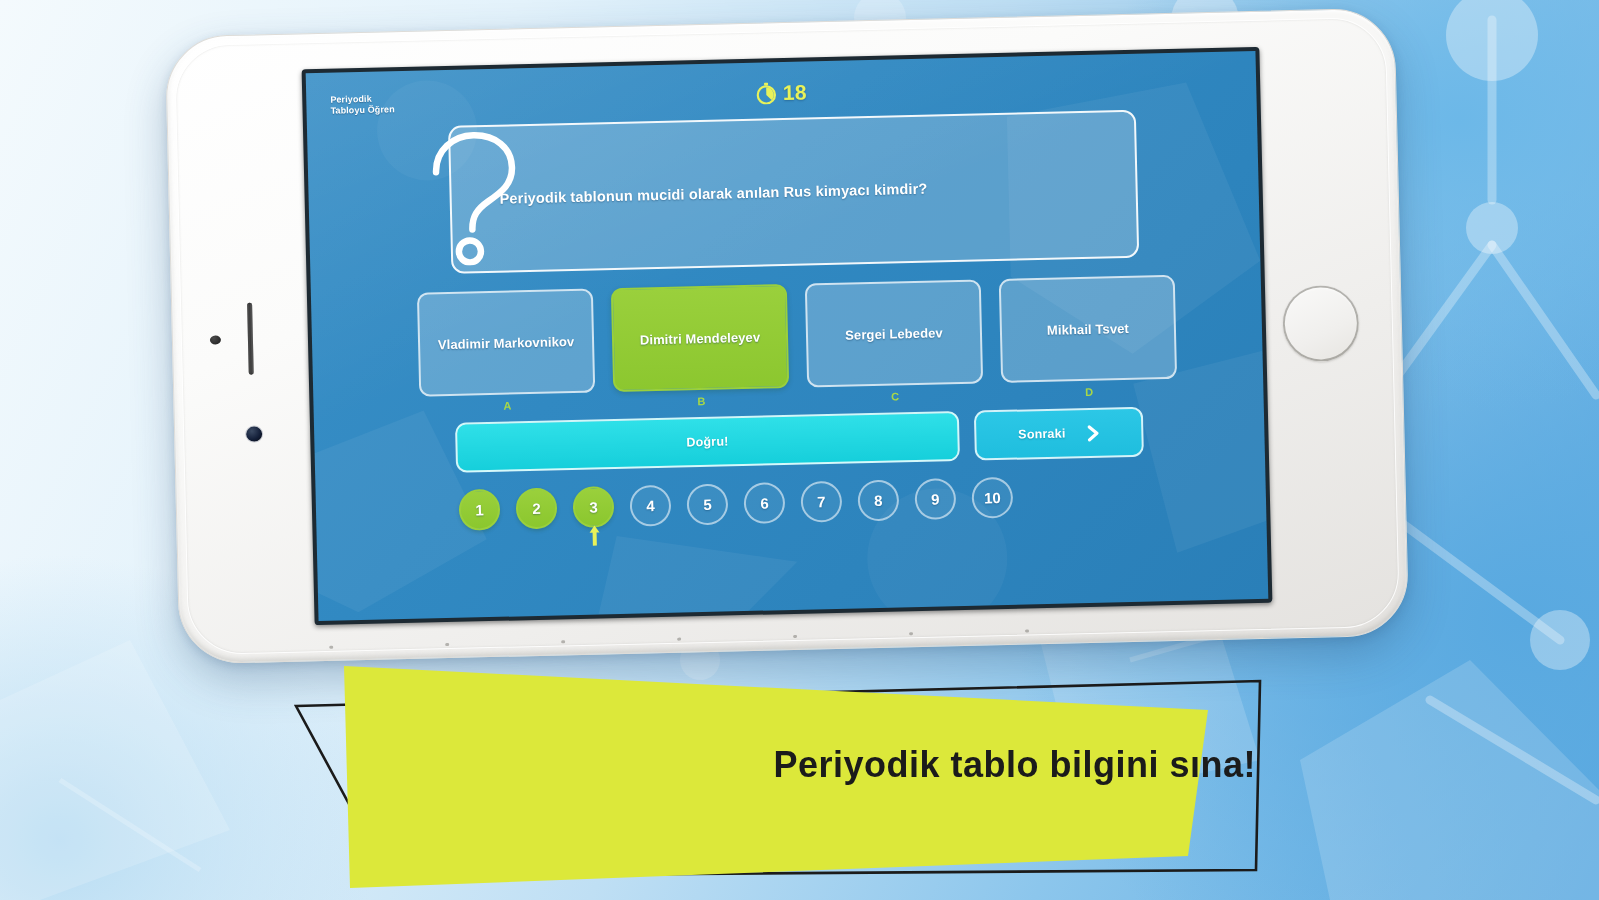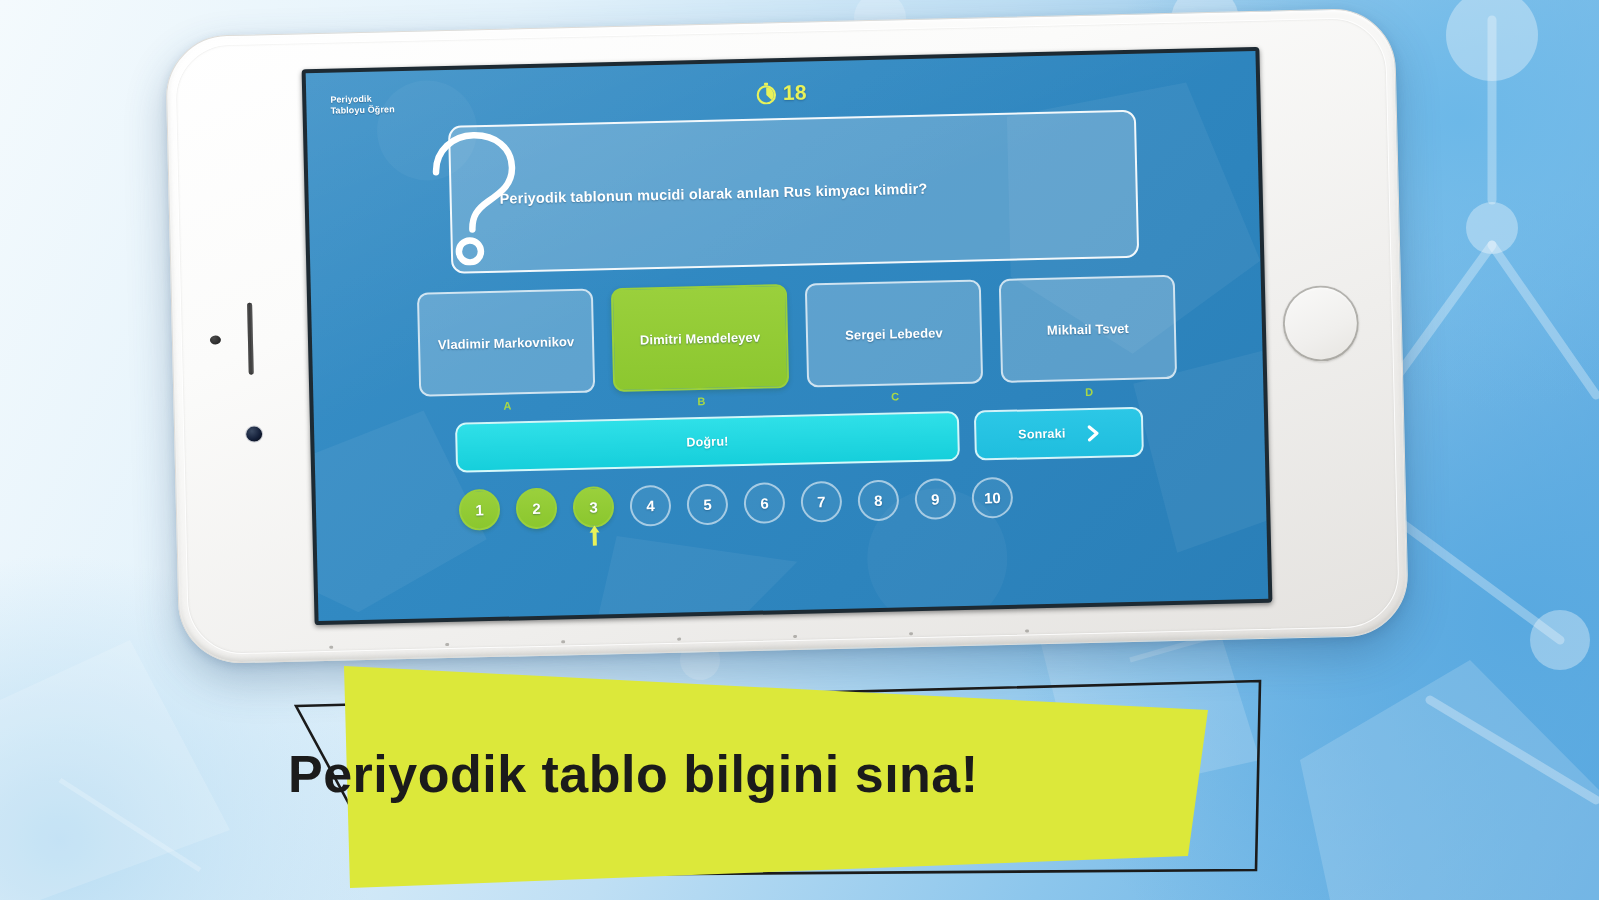--- a/index.html
+++ b/index.html
@@ -293,24 +293,24 @@
   
   #caption-area {
     position: absolute;
     left: 288px; top: 648px;
     width: 980px; height: 245px;
   }
   #caption-outline { position: absolute; inset: 0; width: 100%; height: 100%; }
   #caption-fill { position: absolute; inset: 0; width: 100%; height: 100%; }
   #caption-text {
     position: absolute;
-    left: 0; right: 0; top: 96px;
-    text-align: left;
+    left: 0; right: 12px; top: 96px;
+    text-align: right;
     color: #1b1b1b;
-    font-size: 52px;
+    font-size: 36px;
     font-weight: bold;
     letter-spacing: 0.5px;
     z-index: 3;
   }
 </style>
 </head>
 <body>
 
 <div id="bg">
   <svg id="bg-svg" viewBox="0 0 1599 900" preserveAspectRatio="none">

